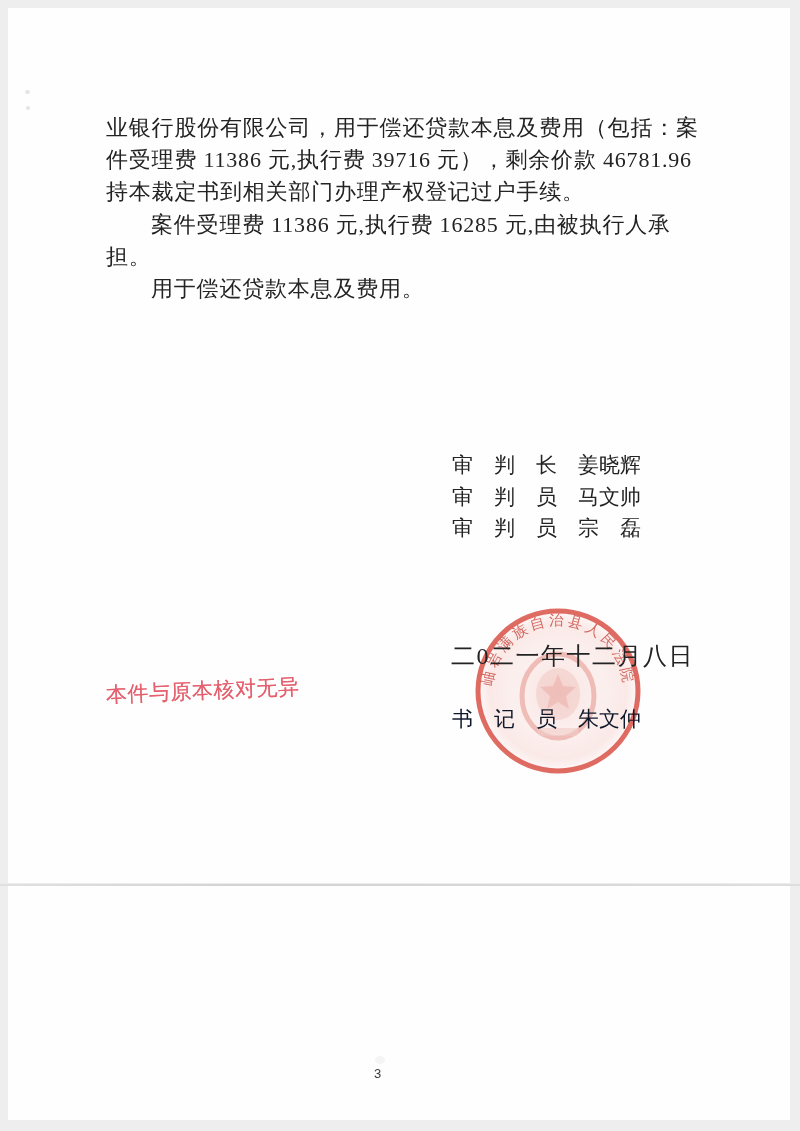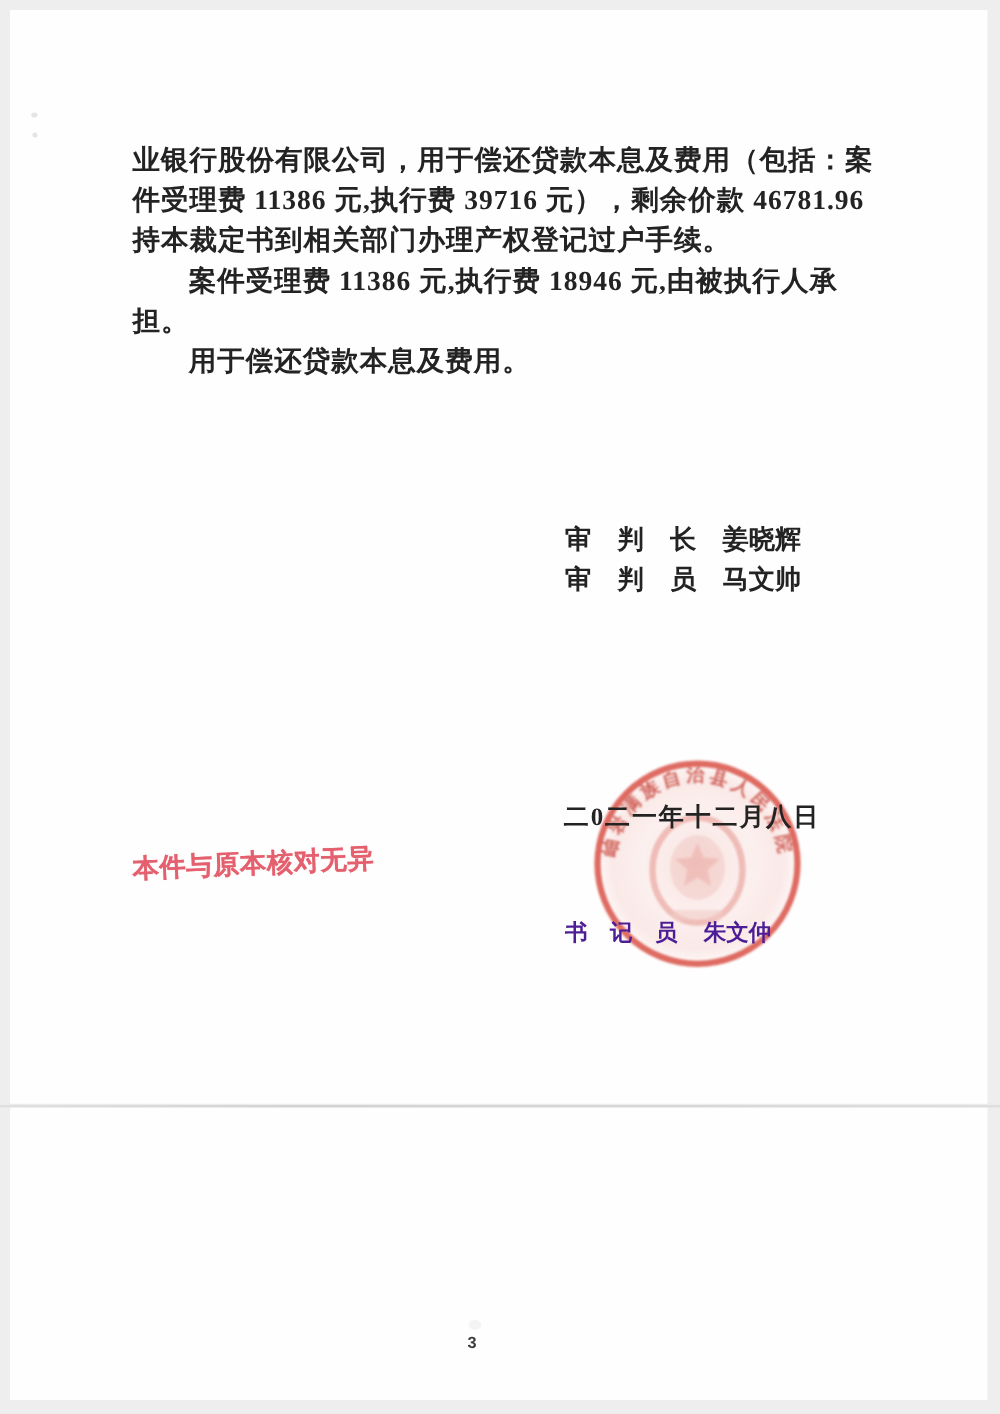--- a/index.html
+++ b/index.html
@@ -1,50 +1,49 @@
 <!DOCTYPE html>
 <html><head>
 <meta charset="utf-8">
 <style>
   html,body{margin:0;padding:0;background:#e9e9e9;}
   #screen{
     position:relative;width:800px;height:1131px;overflow:hidden;
     background:#eeeeee;
     font-family:"Liberation Serif","DejaVu Serif",serif;
-    font-weight:bold;
   }
   .page{
     position:absolute;left:8px;top:8px;width:782px;height:1112px;
     background:#fefefe;
   }
   .speck{position:absolute;background:#e4e4e4;border-radius:50%;}
 
   
   .body-text{
     position:absolute;left:106px;top:112px;width:610px;
     font-size:22px;line-height:32.2px;letter-spacing:0.8px;
     color:#232323;white-space:nowrap;
   }
   .body-text .line.indent{padding-left:45px;}
 
   
   .signatures{
-    position:absolute;left:452px;top:416px;
+    position:absolute;left:452px;top:450px;
     font-size:21px;line-height:31.6px;color:#232323;white-space:nowrap;
   }
   .sig-name{margin-left:21px;}
 
   
   .date-line{
     position:absolute;left:451px;top:640px;
-    font-size:20px;letter-spacing:1.5px;color:#232323;white-space:nowrap;
+    font-size:24px;letter-spacing:1.5px;color:#232323;white-space:nowrap;
   }
   .clerk-line{
-    position:absolute;left:452px;top:734px;
-    font-size:18px;color:#4c1d95;white-space:nowrap;
+    position:absolute;left:452px;top:705px;
+    font-size:21px;color:#0f172a;white-space:nowrap;
   }
 
   
   .verify-stamp{
     position:absolute;left:106px;top:681px;
     font-size:21px;letter-spacing:0.5px;color:#e4606e;
     transform:rotate(-2.5deg);transform-origin:left center;
     text-shadow:0 0 0.6px #e87a84;white-space:nowrap;
   }
 
@@ -73,31 +72,34 @@
 <div id="screen">
   <div class="page"></div>
 
   <div class="speck" style="left:25px;top:90px;width:5px;height:4px;"></div>
   <div class="speck" style="left:26px;top:106px;width:4px;height:4px;"></div>
 
   <div class="body-text">
       <div class="line">业银行股份有限公司，用于偿还贷款本息及费用（包括：案</div>
       <div class="line">件受理费 11386 元,执行费 39716 元），剩余价款 46781.96</div>
       <div class="line">持本裁定书到相关部门办理产权登记过户手续。</div>
-      <div class="line indent">案件受理费 11386 元,执行费 18946 元,由被执行人承</div>
+      <div class="line indent">案件受理费 11386 元,执行费 16285 元,由被执行人承</div>
       <div class="line">担。</div>
       <div class="line indent">用于偿还贷款本息及费用。</div>
     </div>
 
   <div class="signatures">
       <div class="sig-line">
       <span class="sig-role">审　判　长</span><span class="sig-name">姜晓辉</span>
     </div>
       <div class="sig-line">
       <span class="sig-role">审　判　员</span><span class="sig-name">马文帅</span>
+    </div>
+      <div class="sig-line">
+      <span class="sig-role">审　判　员</span><span class="sig-name">宗　磊</span>
     </div>
     </div>
 
   <svg class="seal" viewBox="0 0 190 190">
     <defs>
       <radialGradient id="sealwash" cx="50%" cy="50%" r="50%">
         <stop offset="0%" stop-color="#e8897d" stop-opacity="0.22"></stop>
         <stop offset="55%" stop-color="#e8897d" stop-opacity="0.12"></stop>
         <stop offset="85%" stop-color="#e8897d" stop-opacity="0.18"></stop>
         <stop offset="100%" stop-color="#e8897d" stop-opacity="0.05"></stop>

